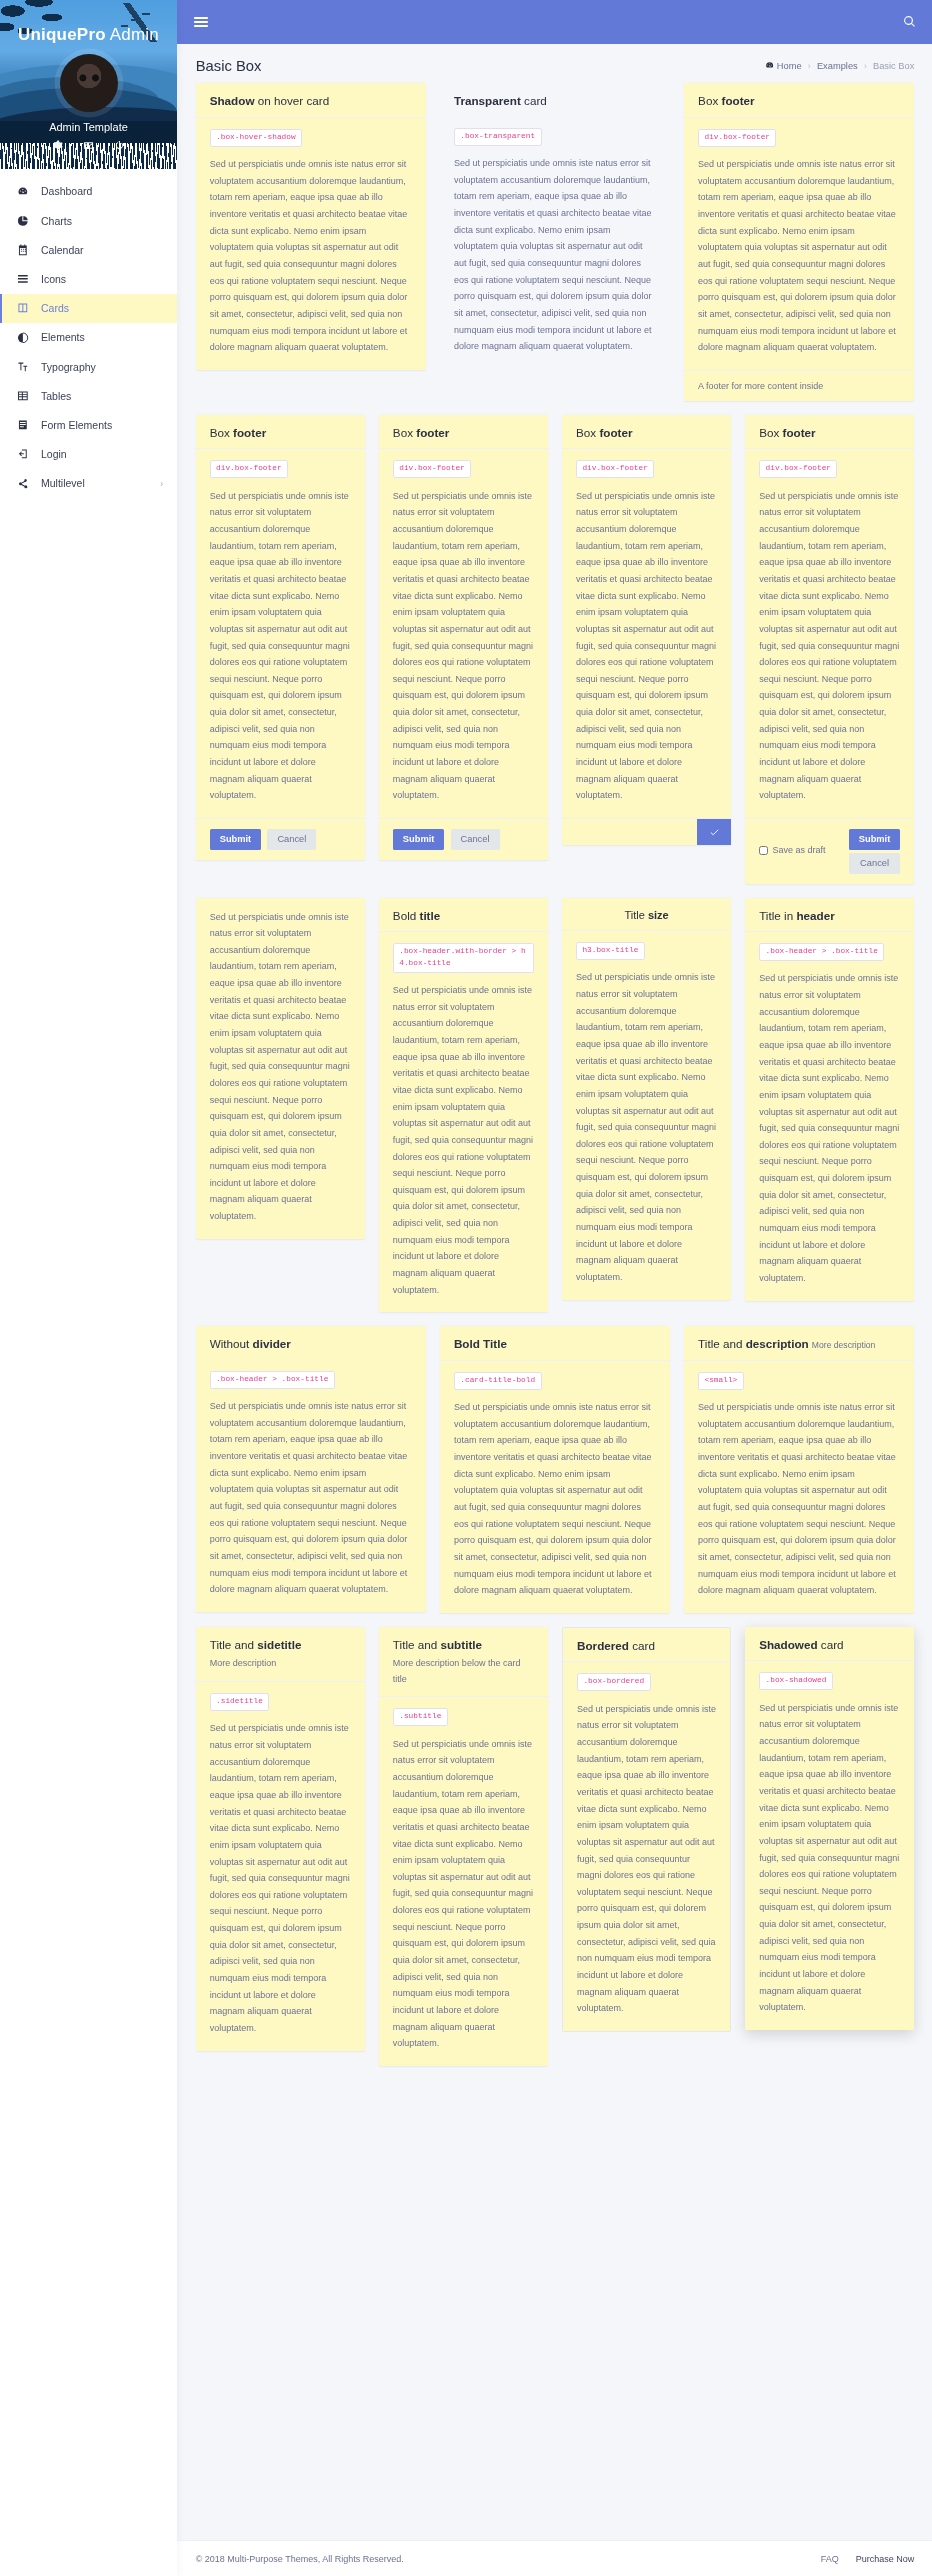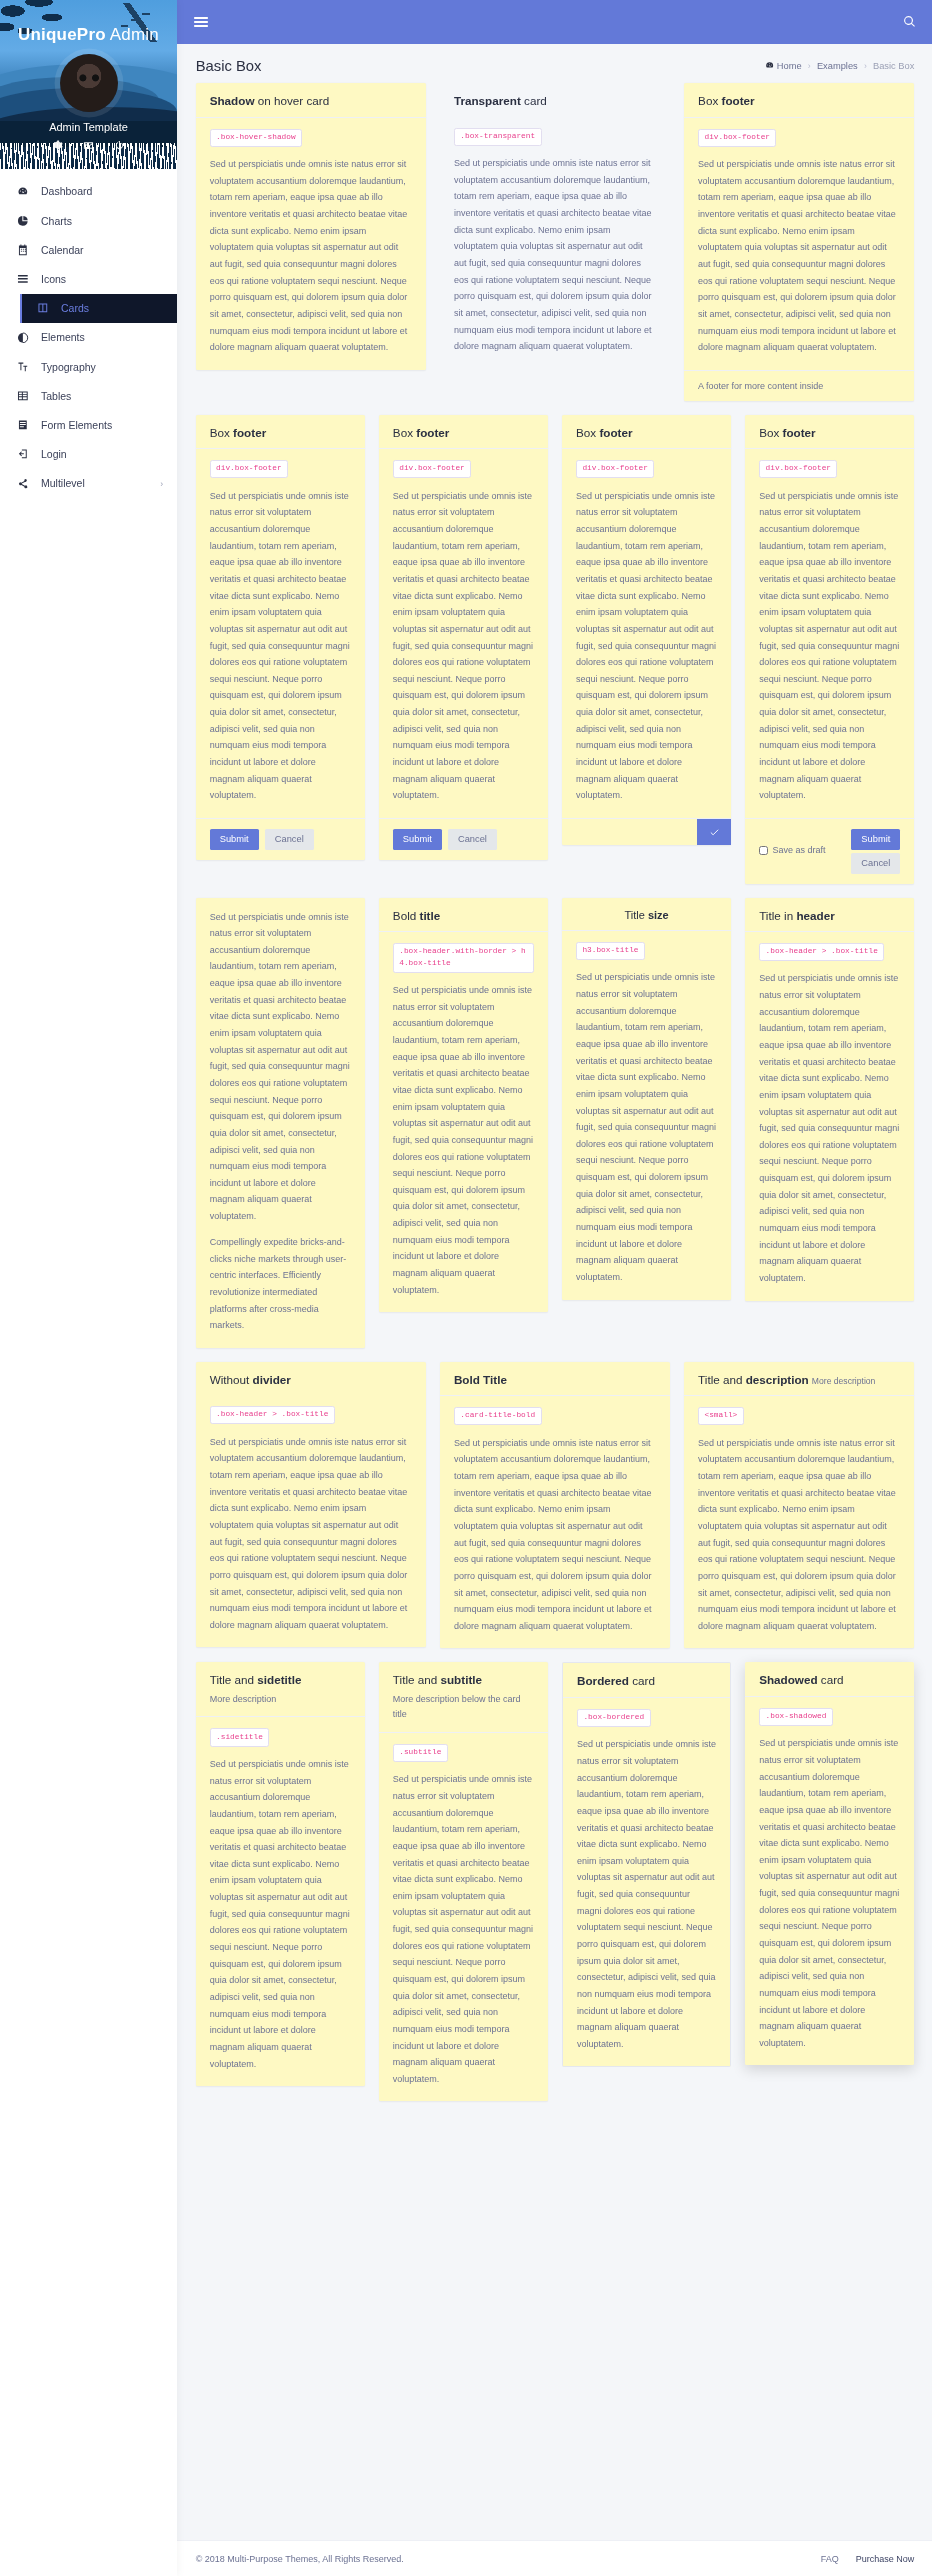--- a/index.html
+++ b/index.html
@@ -86,21 +86,21 @@
   .profile-actions .pa { color:#fff; opacity:.95; line-height:1; }
   .profile-actions svg { width:11px; height:11px; fill:#fff; display:block; }
 
   .nav { padding: 7.8px 0 20px; }
   .nav-item {
     display:flex; align-items:flex-end; gap:11px; padding: 8.6px 14px; cursor:pointer;
     color:#3b4159; font-size:10.5px; border-left:2.3px solid transparent;
   }
   .nav-item .ni { width:14px; display:flex; justify-content:center; }
   .nav-item svg { width:11.7px; height:11.7px; fill:#2b3042; }
-  .nav-item.active { background:#0f172a; border-left-color:#6b7ee0; color:#6b7ee0;margin-left:20px; }
+  .nav-item.active { background:#fef9c3; border-left-color:#6b7ee0; color:#6b7ee0; }
   .nav-item.active svg { fill:#6b7ee0; }
   .nav-item .chev { margin-left:auto; font-size:8.6px; color:#9aa0b5; }
 
   
   .main { flex:1; display:flex; flex-direction:column; min-width:0; }
   .topbar {
     background:#6379d8; height:44px; display:flex; align-items:center;
     padding: 0 17px; justify-content:space-between;
   }
   .hamburger { width:14px; cursor:pointer; }
@@ -149,21 +149,21 @@
   .para + .para { margin-top:9.3px; }
   .box-footer {
     border-top:0.8px solid #eef0f5; padding: 10px 14px; font-size:9px; color:#6c7293;
   }
   .box-footer.btns { display:flex; gap:6.2px; align-items:center; }
   .box-footer.right { display:flex; justify-content:flex-end; padding:0; }
   .btn {
     border:none; border-radius:1.6px; font-size:9.3px; padding:5.4px 10px; cursor:pointer;
     font-family:"Liberation Sans", sans-serif;
   }
-  .btn-primary { background:#6379d8; color:#fff; }
+  .btn-primary { background:#6379d8; color:#fff;font-weight:bold; }
   .btn-default { background:#e4e7ea; color:#6c7293; }
   .btn-check {
     background:#6379d8; color:#fff; width:34px; height:26.4px; display:flex;
     align-items:center; justify-content:center; cursor:pointer;
   }
   .btn-check svg { width:11px; height:11px; stroke:#fff; fill:none; stroke-width:2; }
   .footer-split { display:flex; align-items:center; justify-content:space-between; gap:7.8px; }
   .chk { display:flex; align-items:flex-start; gap:4.7px; font-size:9px; color:#6c7293; line-height:1.5;}
   .chk input { width:8.6px; height:8.6px; margin-top:1.6px; }
   .stackbtns { display:flex; flex-direction:column; gap:3.1px; align-items:stretch; }
@@ -455,21 +455,20 @@
             </div>
           </div>
         </div>
       </div>
 
       <div class="row">
         <div class="col c3">
           <div class="box">
             <div class="box-body">
               <p class="para">Sed ut perspiciatis unde omnis iste natus error sit voluptatem accusantium doloremque laudantium, totam rem aperiam, eaque ipsa quae ab illo inventore veritatis et quasi architecto beatae vitae dicta sunt explicabo. Nemo enim ipsam voluptatem quia voluptas sit aspernatur aut odit aut fugit, sed quia consequuntur magni dolores eos qui ratione voluptatem sequi nesciunt. Neque porro quisquam est, qui dolorem ipsum quia dolor sit amet, consectetur, adipisci velit, sed quia non numquam eius modi tempora incidunt ut labore et dolore magnam aliquam quaerat voluptatem.</p>
-              <p class="para">Compellingly expedite bricks-and-clicks niche markets through user-centric interfaces. Efficiently revolutionize intermediated platforms after cross-media markets.</p>
             </div>
           </div>
         </div>
         <div class="col c3">
           <div class="box">
             <div class="box-header">
               <div class="box-title"><span>Bold </span><b>title</b></div>
             </div>
             <div class="box-body">
               <span class="code-badge">.box-header.with-border &gt; h4.box-title</span>

